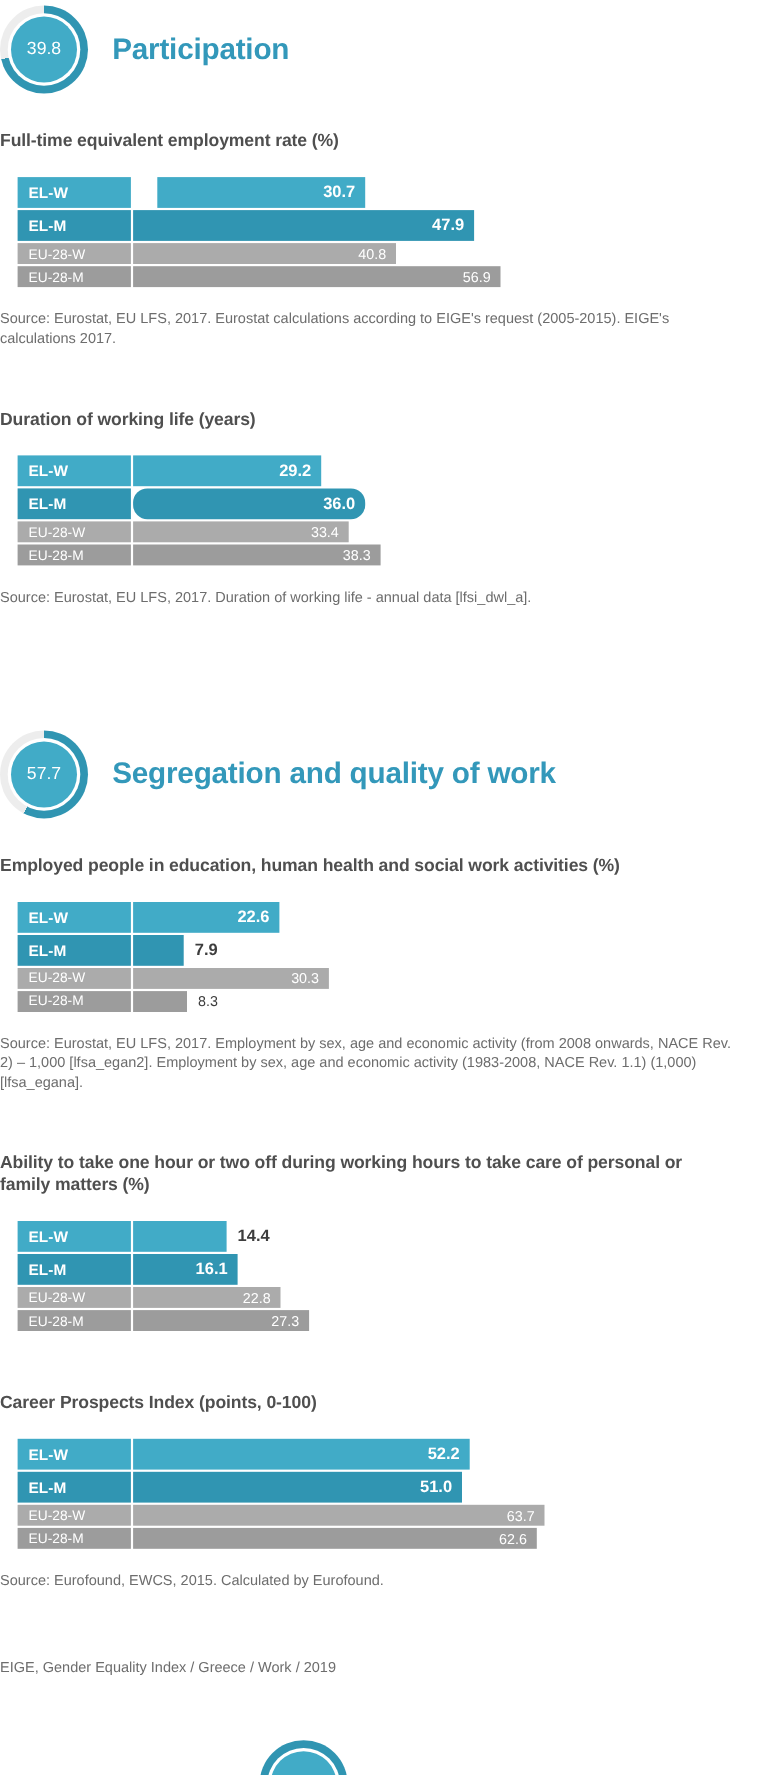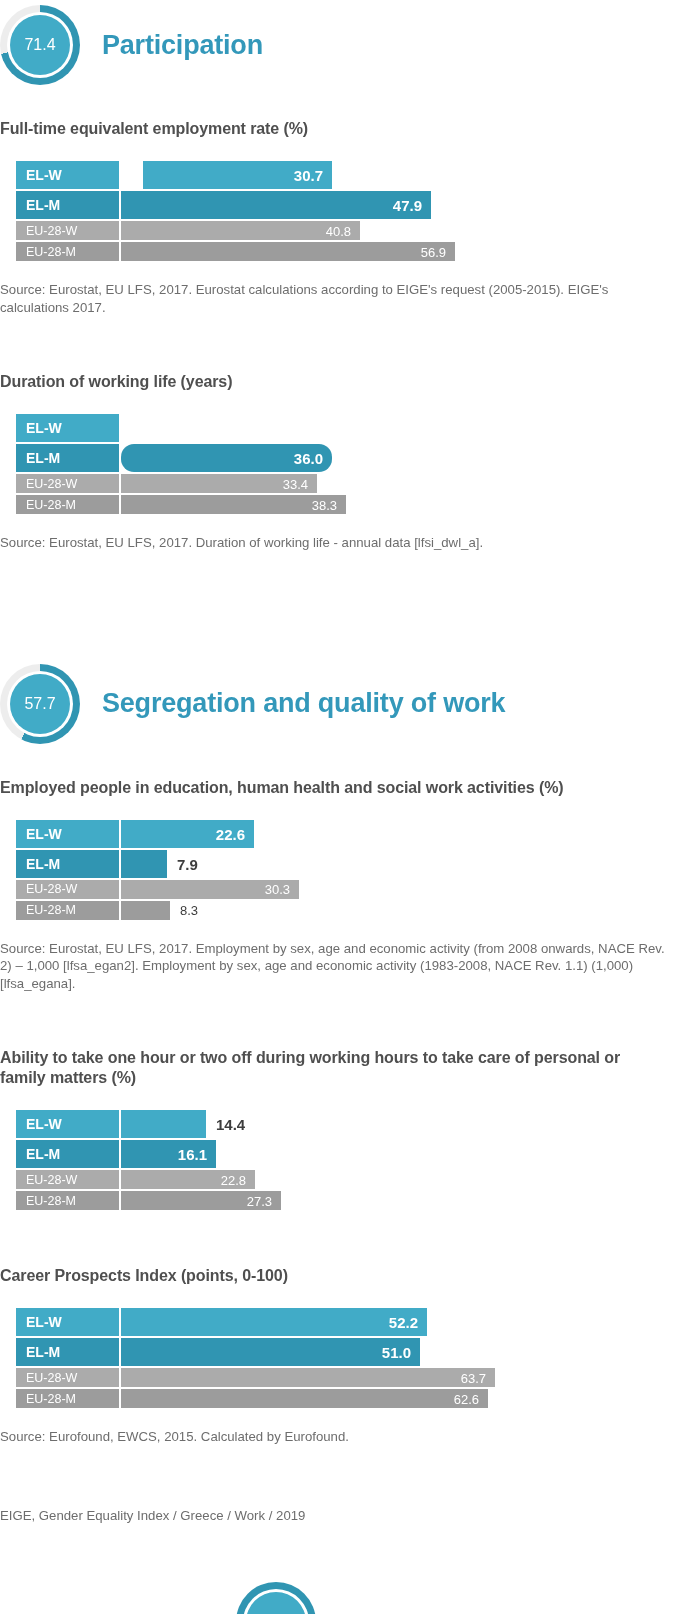--- a/index.html
+++ b/index.html
@@ -47,21 +47,21 @@
 </head>
 <body>
 
 <div class="page">
 
   <section>
     <div class="section-header first">
       <div class="gauge">
         <div class="gauge-ring" style="background: conic-gradient(var(--teal-dark) 71.4%, var(--ring-rest) 0);"></div>
         <div class="gauge-inner">
-            <span>71.4</span>
+            <span>39.8</span>
           </div>
       </div>
       <h1 class="section-heading">Participation</h1>
     </div>
 
     <div class="chart">
       <h2 class="chart-title">Full-time equivalent employment rate (%)</h2>
       <div class="rows">
         <div class="row big c0">
           <div class="label-cell">EL-W</div>
@@ -89,20 +89,23 @@
         </div>
       </div>
       <p class="source">Source: Eurostat, EU LFS, 2017. Eurostat calculations according to EIGE's request (2005-2015). EIGE's calculations 2017.</p>
     </div>
 
     <div class="chart">
       <h2 class="chart-title">Duration of working life (years)</h2>
       <div class="rows">
         <div class="row big c0">
           <div class="label-cell">EL-W</div>
+          <div class="bar" style="width: 171px;">
+              <span class="val">29.2</span>
+            </div>
         </div>
         <div class="row big c1">
           <div class="label-cell">EL-M</div>
           <div class="bar" style="width: 211px; border-radius: 13px;">
               <span class="val">36.0</span>
             </div>
         </div>
         <div class="row small c2">
           <div class="label-cell">EU-28-W</div>
           <div class="bar" style="width: 196px;">

